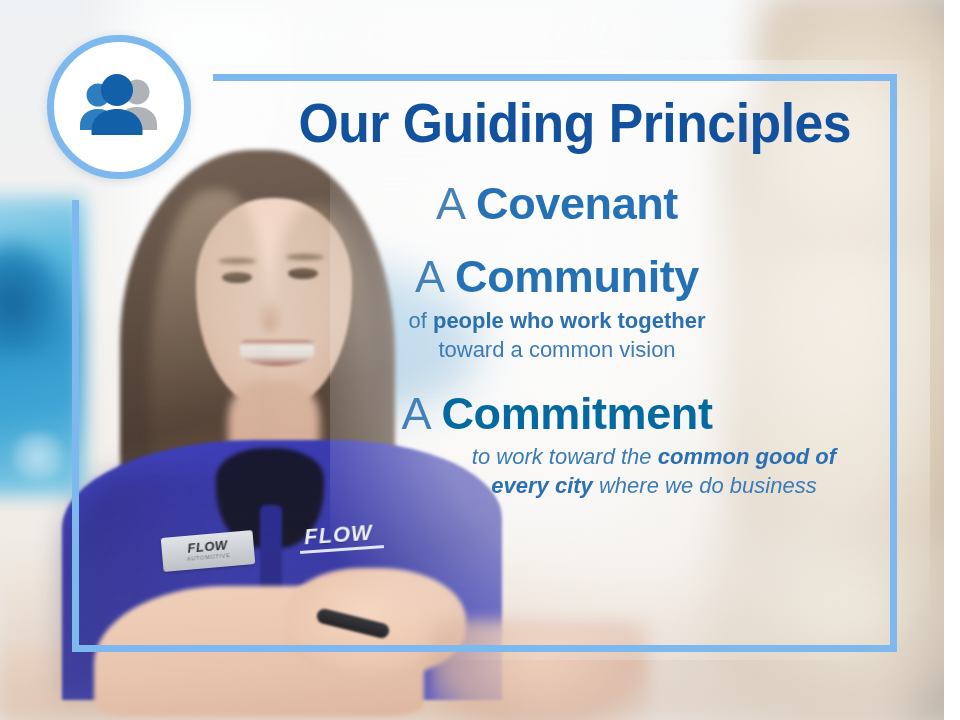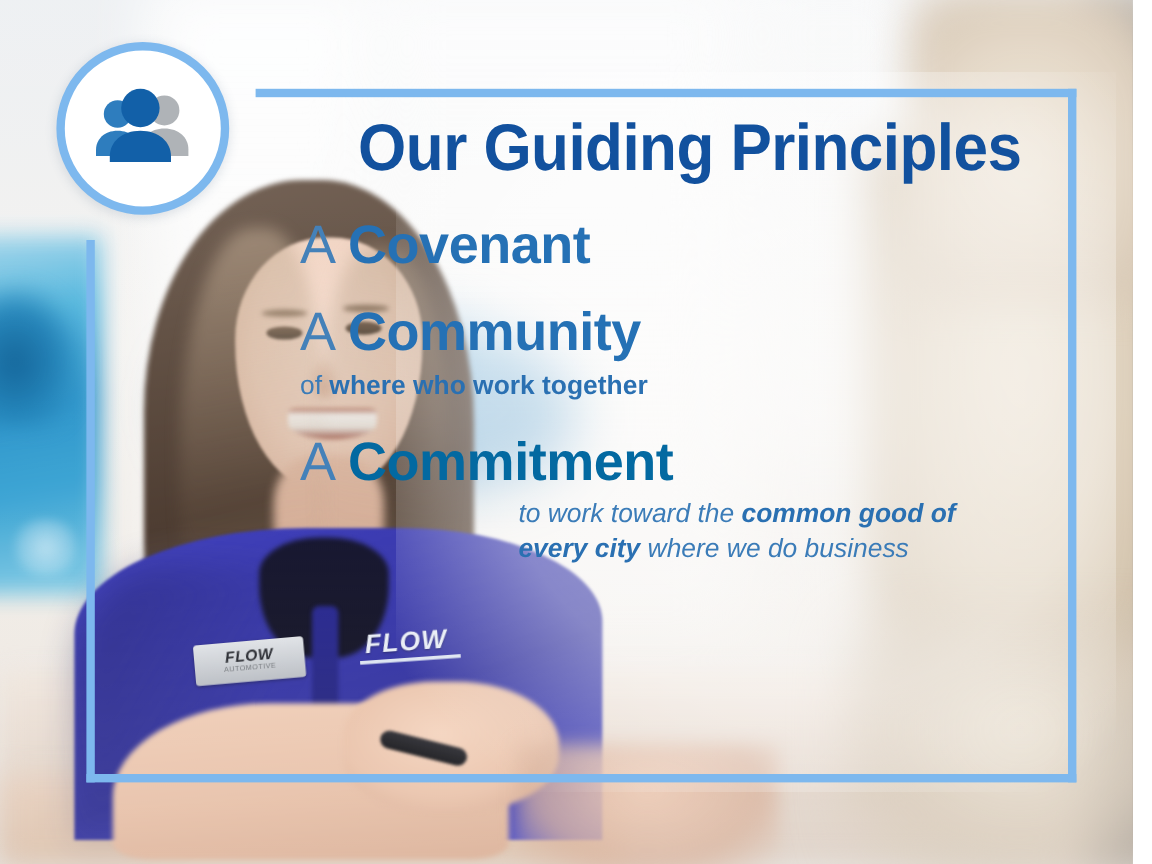--- a/index.html
+++ b/index.html
@@ -324,22 +324,22 @@
     transform: scaleX(.94);
     transform-origin: right center;
     white-space: nowrap;
   }
 
   .principles {
     position: absolute;
     left: 250px; top: 180px;
     width: 640px;
     box-sizing: border-box;
-    text-align: left;
-    padding-right: 38px;
+    text-align: center;
+    padding-right: 26px;
   }
   .principle { margin-bottom: 6px; }
   .p-title {
     font-family: "Liberation Sans", sans-serif;
     font-size: 45px;
     line-height: 1.05;
     color: #2a72b5;
     white-space: nowrap;
   }
   .p-title .article {
@@ -452,21 +452,21 @@
     <div class="principle" id="block-covenant">
       <div class="p-title">
         <span class="article">A </span><span class="word" style="color: rgb(37, 113, 181);">Covenant</span>
       </div>
     </div>
 
     <div class="principle" id="block-community">
       <div class="p-title">
         <span class="article">A </span><span class="word" style="color: rgb(37, 113, 181);">Community</span>
       </div>
-      <div class="p-sub" style="color: rgb(59, 124, 184);"><span>of </span><b>where who work together</b><br></div>
+      <div class="p-sub" style="color: rgb(59, 124, 184);"><span>of </span><b>people who work together</b><br><span>toward a common vision</span></div>
     </div>
 
     <div class="principle" id="block-commitment">
       <div class="p-title">
         <span class="article">A </span><span class="word" style="color: #0369a1;">Commitment</span>
       </div>
       <div class="p-sub" style="color: rgb(59, 124, 184); font-style: italic;"><span>to work toward the </span><b>common good of every city</b><span> where we do business</span></div>
     </div>
   </div>
 

